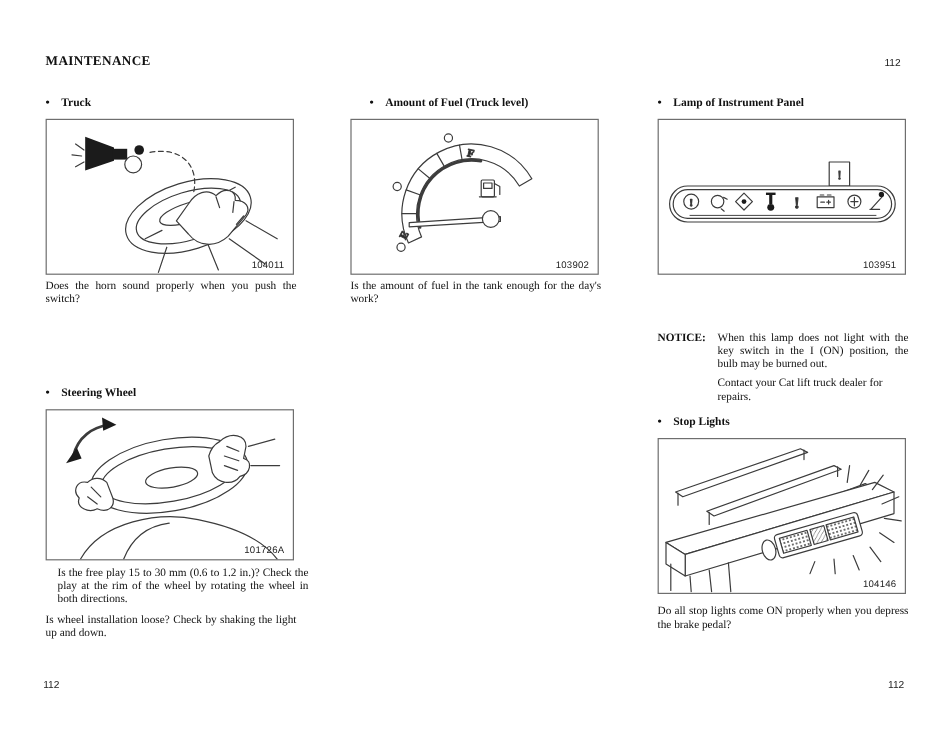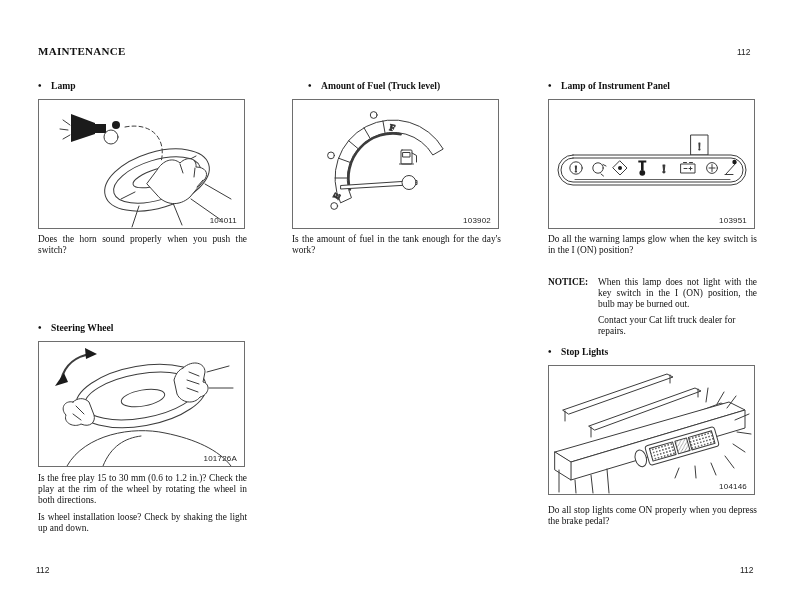--- a/index.html
+++ b/index.html
@@ -33,21 +33,21 @@
 <body>
 
 <div class="page">
 
   <div class="hdr-title">MAINTENANCE</div>
   <div class="pagenum pn-top">112</div>
   <div class="pagenum pn-bl">112</div>
   <div class="pagenum pn-br">112</div>
 
   <div class="heading" style="left:38px;top:80px">
-    <span class="bullet">•</span><span>Lamp</span>
+    <span class="bullet">•</span><span>Truck</span>
   </div>
   <div class="heading" style="left:308px;top:80px">
     <span class="bullet">•</span><span>Amount of Fuel (Truck level)</span>
   </div>
   <div class="heading" style="left:548px;top:80px">
     <span class="bullet">•</span><span>Lamp of Instrument Panel</span>
   </div>
   <div class="heading" style="left:38px;top:322px">
     <span class="bullet">•</span><span>Steering Wheel</span>
   </div>
@@ -222,27 +222,26 @@
         <g>
           <path d="M10,104 l0,22 M26,114 l1,13 M42,109 l2,18 M58,103 l2,24"></path>
         </g>
       </g>
     </svg>
     <span class="fig-id">104146</span>
   </div>
 
   <div class="cap" style="left:38px;top:234px">Does the horn sound properly when you push the switch?</div>
   <div class="cap" style="left:292px;top:234px">Is the amount of fuel in the tank enough for the day's work?</div>
-  <div class="cap" style="left:548px;top:234px">Do all the warning lamps glow when the key switch is in the I (ON) position?</div>
 
   <div class="notice">
     <span class="nlabel">NOTICE:</span>
     <div class="nbody">
       <p>When this lamp does not light with the key switch in the I (ON) position, the bulb may be burned out.</p>
       <p>Contact your Cat lift truck dealer for repairs.</p>
     </div>
   </div>
 
-  <div class="cap" style="left:38px;top:473px">Is the free play 15 to 30 mm (0.6 to 1.2 in.)? Check the play at the rim of the wheel by rotating the wheel in both directions.</div>
+  <div class="cap" style="left:48px;top:473px">Is the free play 15 to 30 mm (0.6 to 1.2 in.)? Check the play at the rim of the wheel by rotating the wheel in both directions.</div>
   <div class="cap" style="left:38px;top:512px">Is wheel installation loose? Check by shaking the light up and down.</div>
   <div class="cap" style="left:548px;top:505px">Do all stop lights come ON properly when you depress the brake pedal?</div>
 
 </div>
 
 </body></html>

